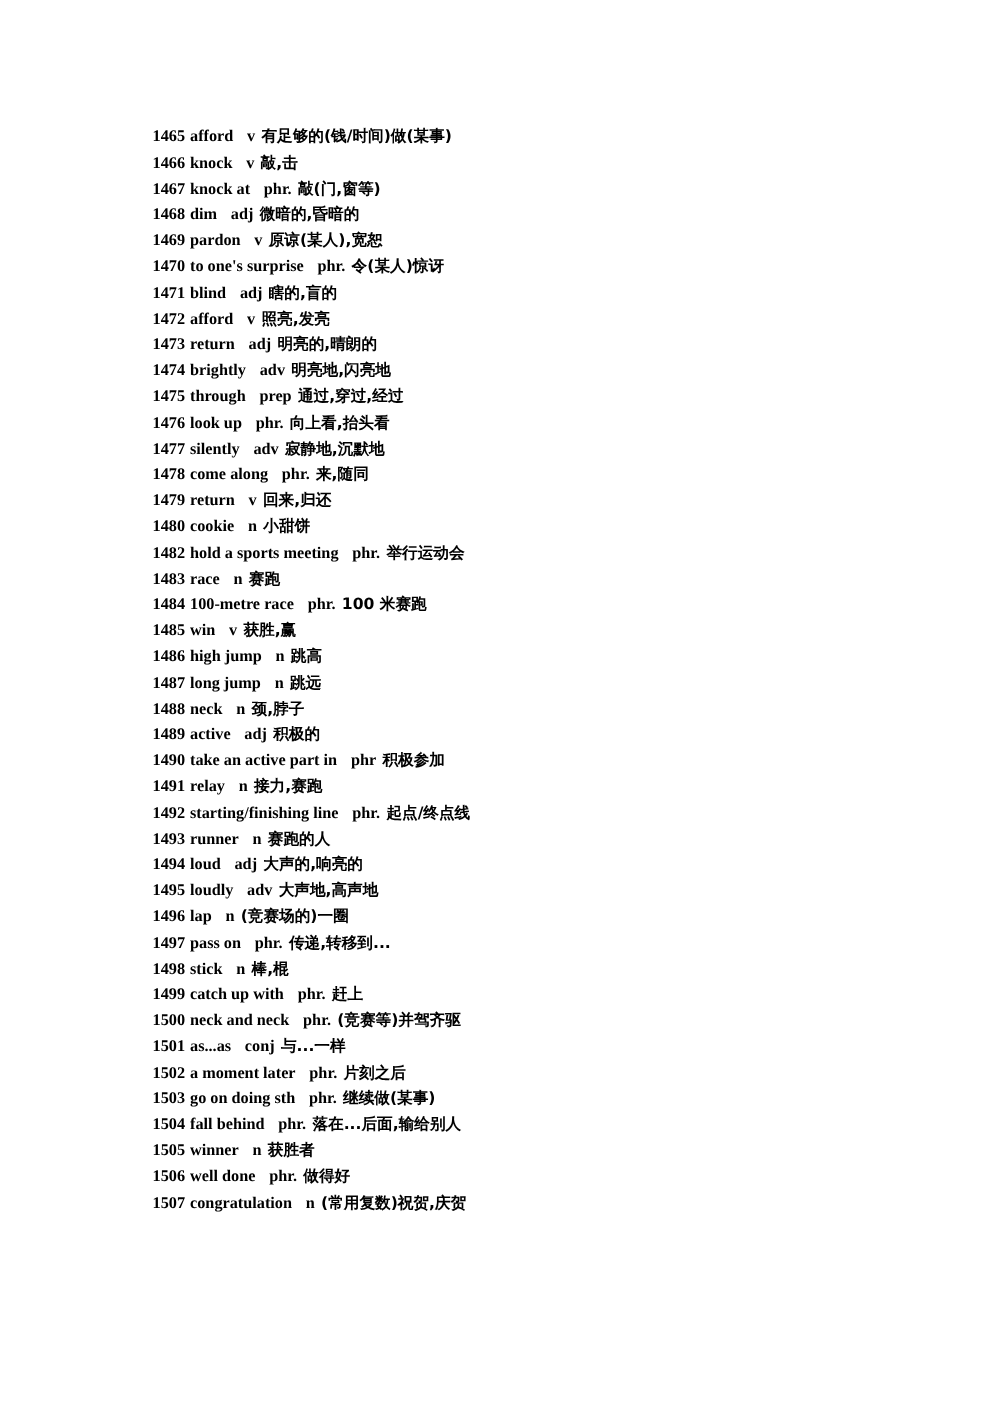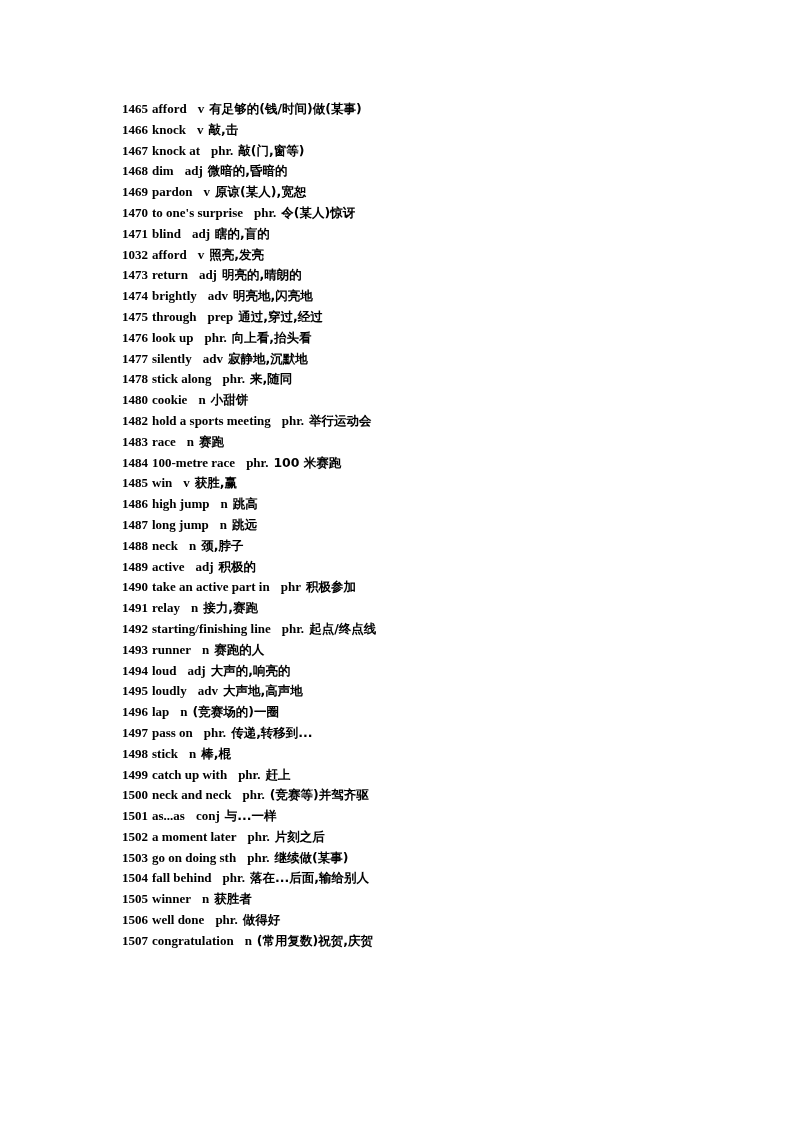--- a/index.html
+++ b/index.html
@@ -63,27 +63,28 @@
 
 <div class="page">
   <div class="vocab-list">
       <div class="vocab-entry"><span class="num">1465</span><span class="word">afford</span><span class="pos">v</span><span class="cn">有足够的(钱/时间)做(某事)</span></div>
       <div class="vocab-entry"><span class="num">1466</span><span class="word">knock</span><span class="pos">v</span><span class="cn">敲,击</span></div>
       <div class="vocab-entry"><span class="num">1467</span><span class="word">knock at</span><span class="pos">phr.</span><span class="cn">敲(门,窗等)</span></div>
       <div class="vocab-entry"><span class="num">1468</span><span class="word">dim</span><span class="pos">adj</span><span class="cn">微暗的,昏暗的</span></div>
       <div class="vocab-entry"><span class="num">1469</span><span class="word">pardon</span><span class="pos">v</span><span class="cn">原谅(某人),宽恕</span></div>
       <div class="vocab-entry"><span class="num">1470</span><span class="word">to one's surprise</span><span class="pos">phr.</span><span class="cn">令(某人)惊讶</span></div>
       <div class="vocab-entry"><span class="num">1471</span><span class="word">blind</span><span class="pos">adj</span><span class="cn">瞎的,盲的</span></div>
-      <div class="vocab-entry"><span class="num">1032</span><span class="word">afford</span><span class="pos">v</span><span class="cn">照亮,发亮</span></div>
+      <div class="vocab-entry"><span class="num">1472</span><span class="word">afford</span><span class="pos">v</span><span class="cn">照亮,发亮</span></div>
       <div class="vocab-entry"><span class="num">1473</span><span class="word">return</span><span class="pos">adj</span><span class="cn">明亮的,晴朗的</span></div>
       <div class="vocab-entry"><span class="num">1474</span><span class="word">brightly</span><span class="pos">adv</span><span class="cn">明亮地,闪亮地</span></div>
       <div class="vocab-entry"><span class="num">1475</span><span class="word">through</span><span class="pos">prep</span><span class="cn">通过,穿过,经过</span></div>
       <div class="vocab-entry"><span class="num">1476</span><span class="word">look up</span><span class="pos">phr.</span><span class="cn">向上看,抬头看</span></div>
       <div class="vocab-entry"><span class="num">1477</span><span class="word">silently</span><span class="pos">adv</span><span class="cn">寂静地,沉默地</span></div>
-      <div class="vocab-entry"><span class="num">1478</span><span class="word">stick along</span><span class="pos">phr.</span><span class="cn">来,随同</span></div>
+      <div class="vocab-entry"><span class="num">1478</span><span class="word">come along</span><span class="pos">phr.</span><span class="cn">来,随同</span></div>
+      <div class="vocab-entry"><span class="num">1479</span><span class="word">return</span><span class="pos">v</span><span class="cn">回来,归还</span></div>
       <div class="vocab-entry"><span class="num">1480</span><span class="word">cookie</span><span class="pos">n</span><span class="cn">小甜饼</span></div>
       <div class="vocab-entry"><span class="num">1482</span><span class="word">hold a sports meeting</span><span class="pos">phr.</span><span class="cn">举行运动会</span></div>
       <div class="vocab-entry"><span class="num">1483</span><span class="word">race</span><span class="pos">n</span><span class="cn">赛跑</span></div>
       <div class="vocab-entry"><span class="num">1484</span><span class="word">100-metre race</span><span class="pos">phr.</span><span class="cn">100 米赛跑</span></div>
       <div class="vocab-entry"><span class="num">1485</span><span class="word">win</span><span class="pos">v</span><span class="cn">获胜,赢</span></div>
       <div class="vocab-entry"><span class="num">1486</span><span class="word">high jump</span><span class="pos">n</span><span class="cn">跳高</span></div>
       <div class="vocab-entry"><span class="num">1487</span><span class="word">long jump</span><span class="pos">n</span><span class="cn">跳远</span></div>
       <div class="vocab-entry"><span class="num">1488</span><span class="word">neck</span><span class="pos">n</span><span class="cn">颈,脖子</span></div>
       <div class="vocab-entry"><span class="num">1489</span><span class="word">active</span><span class="pos">adj</span><span class="cn">积极的</span></div>
       <div class="vocab-entry"><span class="num">1490</span><span class="word">take an active part in</span><span class="pos">phr</span><span class="cn">积极参加</span></div>

